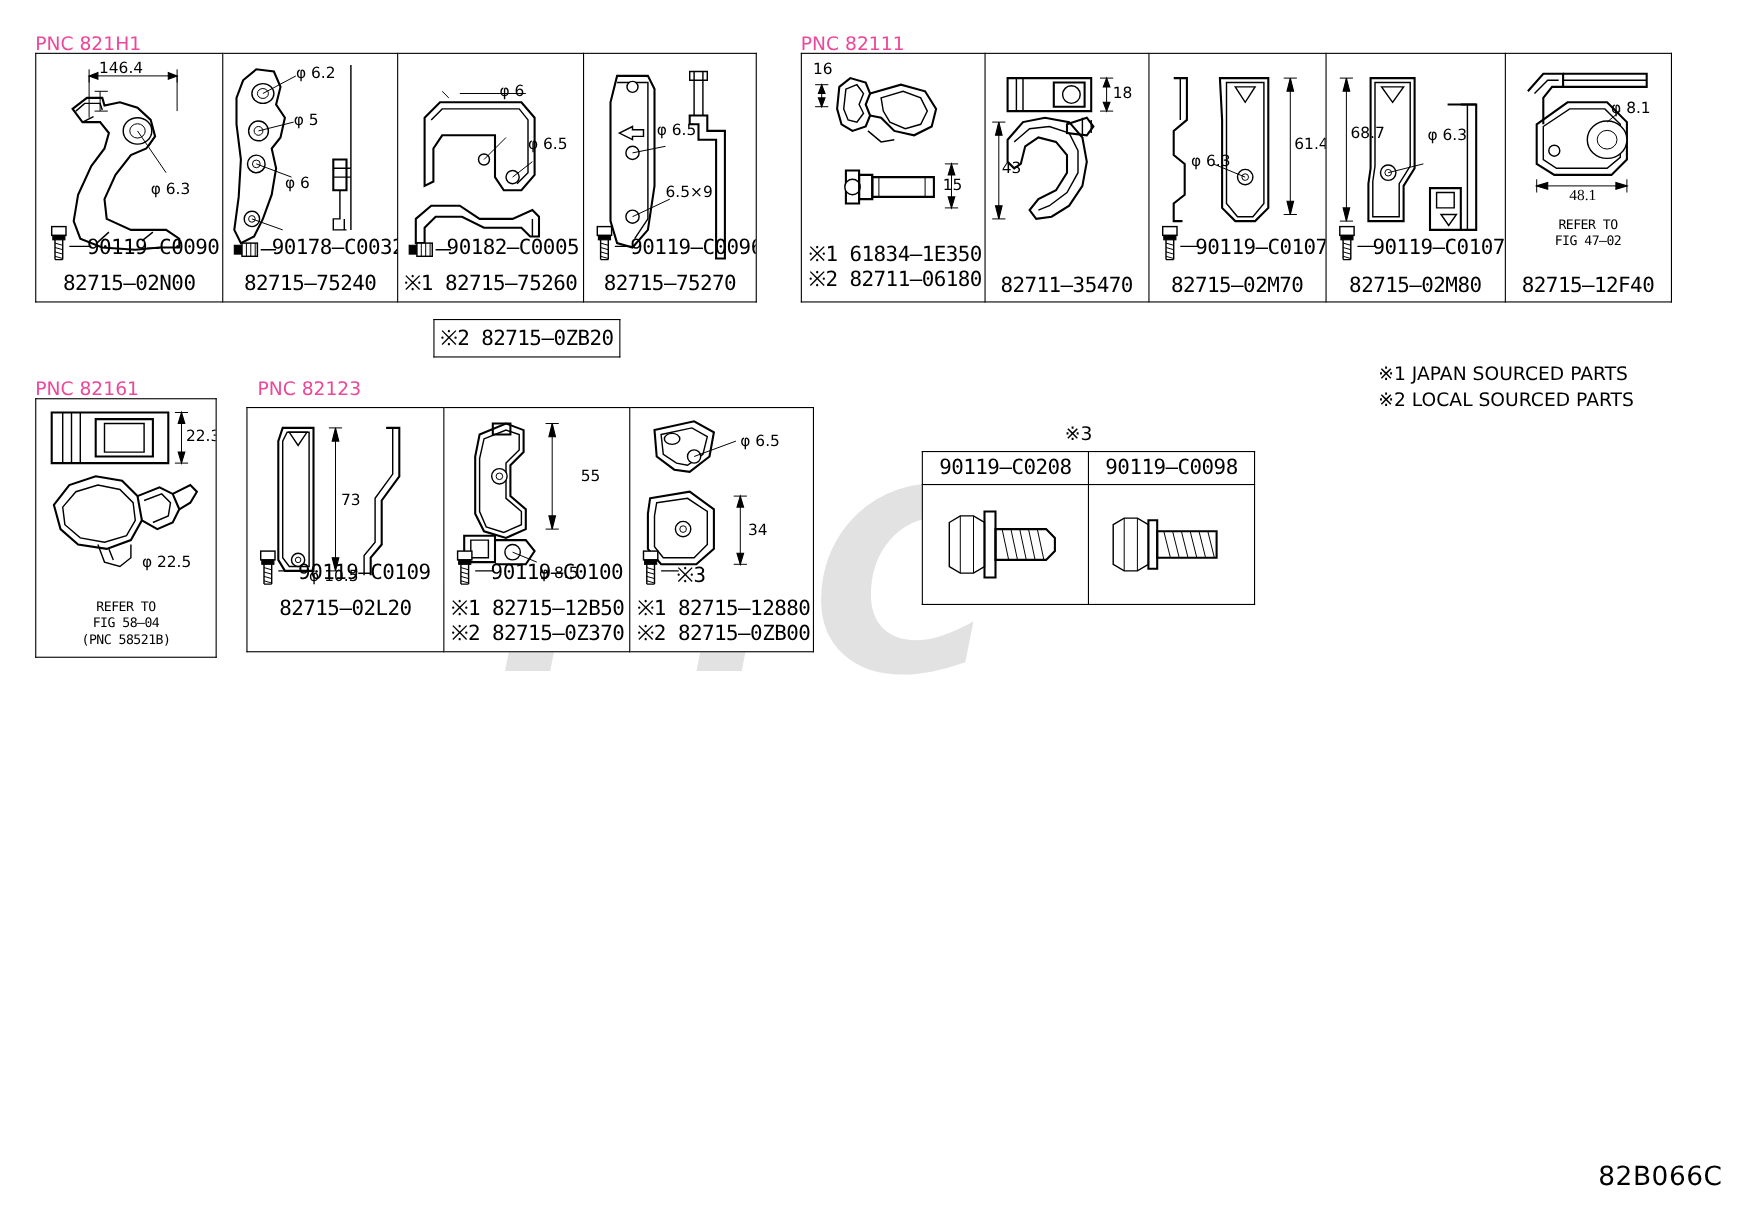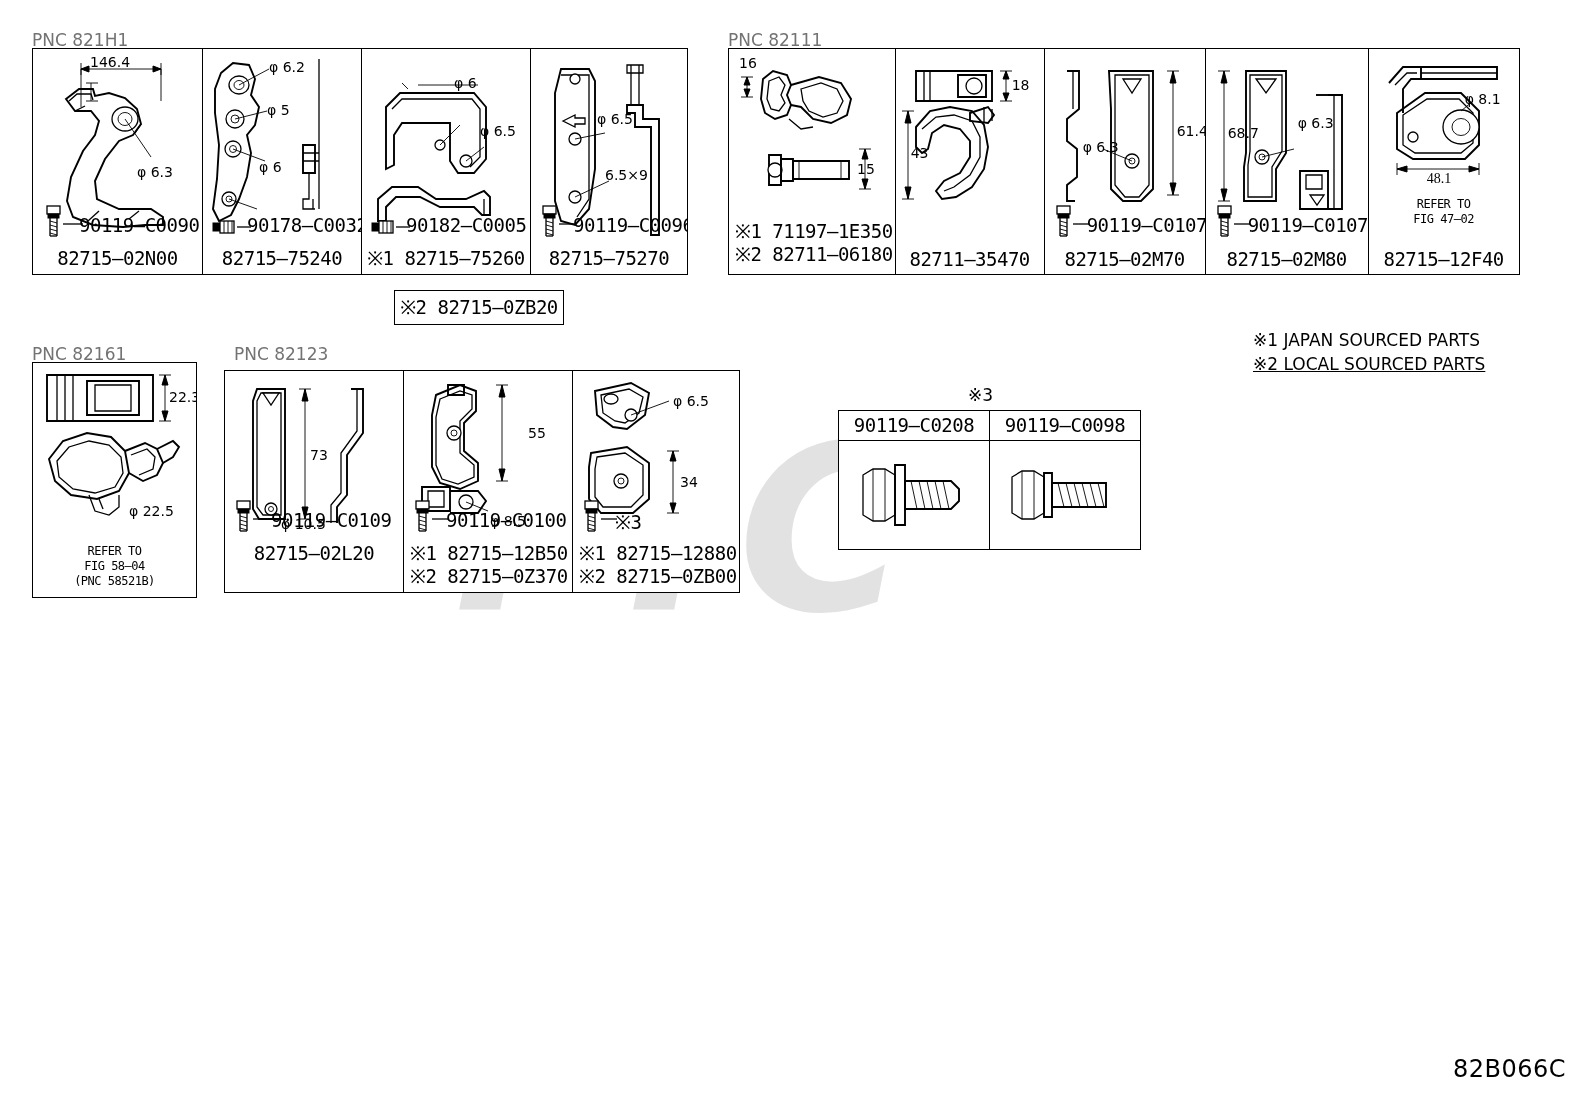--- a/index.html
+++ b/index.html
@@ -33,21 +33,21 @@
     letter-spacing: 14px;
   }
   .panel {
     position: absolute;
     z-index: 2;
   }
   .pnc-label {
     position: absolute;
     font-family: "DejaVu Sans", sans-serif;
     font-size: 17px;
-    color: #737373;
+    color: #ec4899;
     z-index: 3;
     white-space: nowrap;
   }
   table.grid {
     border-collapse: collapse;
     table-layout: fixed;
   }
   table.grid td {
     border: 1px solid #000;
     padding: 0;
@@ -317,21 +317,21 @@
 
             <path class="thin" d="M136 100 L136 140"></path>
             <path class="thin" d="M130 100 L142 100 M130 140 L142 140"></path>
             <polygon class="fillb" points="136,100 133,110 139,110"></polygon>
             <polygon class="fillb" points="136,140 133,130 139,130"></polygon>
           </svg>
           <div class="dim" style="left:10px; top:6px;">16</div>
           <div class="dim" style="left:128px; top:112px;">15</div>
         </div>
         <div class="cap left two">
-          <div>※1 71197–1E350</div>
+          <div>※1 61834–1E350</div>
           <div>※2 82711–06180</div>
         </div>
       </td>
 
       <td style="width:148px;">
         <div class="art" style="width:148px; height:196px;">
           <svg width="148" height="196" viewBox="0 0 148 196">
 
             <path class="ln2" d="M20 22 L96 22 L96 52 L20 52 Z"></path>
             <path class="ln" d="M28 22 L28 52 M34 22 L34 52"></path>
@@ -409,21 +409,21 @@
             <ellipse class="thin" cx="56" cy="108" rx="3" ry="3"></ellipse>
             <path class="thin" d="M56 108 L88 100"></path>
 
             <path class="ln2" d="M94 122 L122 122 L122 160 L94 160 Z"></path>
             <path class="ln" d="M100 126 L116 126 L116 140 L100 140 Z"></path>
             <polygon class="fillw" points="104,146 118,146 111,156"></polygon>
             <path class="ln2" d="M122 46 L136 46 L136 160 L122 160"></path>
             <path class="ln" d="M128 46 L128 160"></path>
             <path class="ln2" d="M110 46 L136 46"></path>
           </svg>
-          <div class="dim" style="left:22px; top:76px;">68.7</div>
+          <div class="dim" style="left:22px; top:64px;">68.7</div>
           <div class="dim" style="left:92px; top:66px;">φ 6.3</div>
           <svg style="position:absolute; left:4px; top:155px;" width="150" height="40" viewBox="0 0 150 40">
             <rect class="fillw" x="8" y="2" width="13" height="8"></rect>
             <rect class="fillb" x="9" y="10" width="11" height="4"></rect>
             <path class="ln" d="M11 14 L11 32 M18 14 L18 32"></path>
             <path class="thin" d="M11 17 L18 19 M11 21 L18 23 M11 25 L18 27 M11 29 L18 31"></path>
             <path class="ln" d="M11 32 L18 32"></path>
             <path class="ln" d="M24 20 L40 20"></path>
           </svg>
           <div class="partno" style="left:42px; top:165px;">90119–C0107</div>
@@ -459,21 +459,21 @@
           </div>
         </div>
         <div class="cap">82715–12F40</div>
       </td>
     </tr>
   </tbody>
     </table>
 </div>
 
 <div class="note" style="left:1253px; top:330px;">※1 JAPAN SOURCED PARTS</div>
-<div class="note" style="left:1253px; top:354px;text-decoration:underline;">※2 LOCAL SOURCED PARTS</div>
+<div class="note" style="left:1253px; top:354px;">※2 LOCAL SOURCED PARTS</div>
 
 <div class="pnc-label" style="left:32px; top:344px;">PNC 82161</div>
 
 <div class="panel" style="left:32px; top:362px;">
   <table class="grid">
     <tbody>
         <tr>
       <td style="width:163px;">
         <div class="art" style="width:163px; height:175px;">
           <svg width="163" height="175" viewBox="0 0 163 175">

